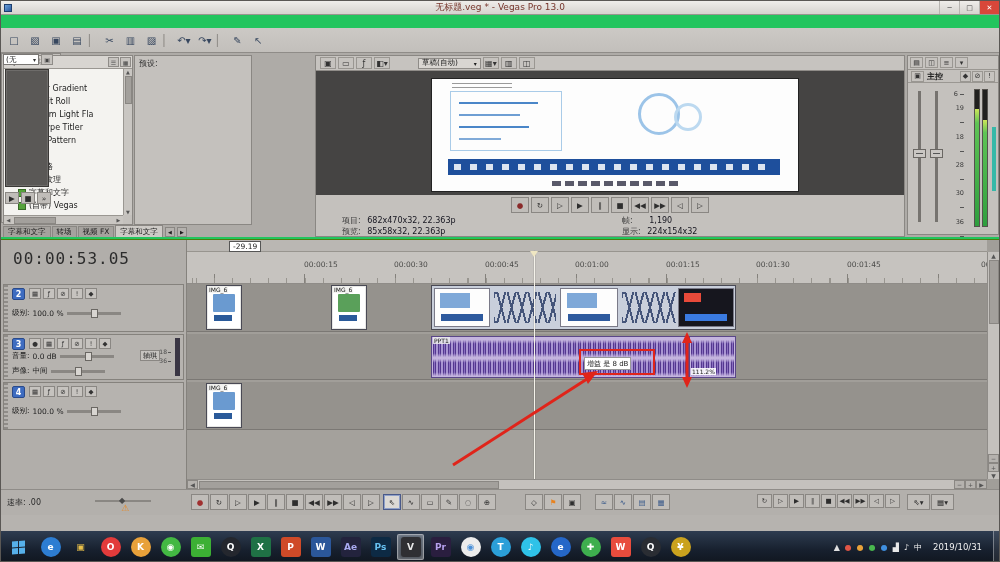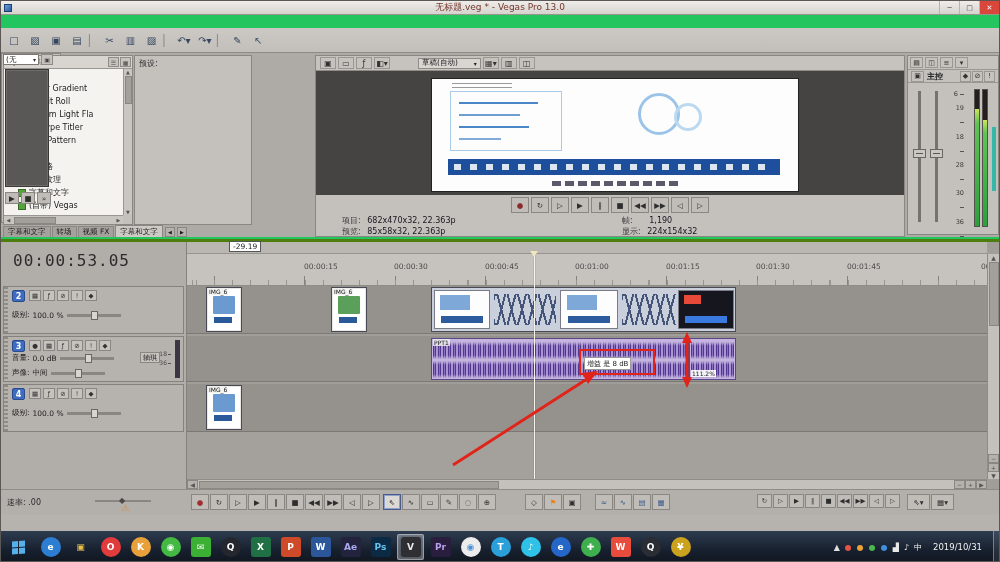--- a/index.html
+++ b/index.html
@@ -90,21 +90,21 @@
 .fader{position:absolute;top:8px;bottom:12px;width:3px;background:#76736f;}
 .fh{position:absolute;left:-5px;top:58px;width:13px;height:9px;background:#cac7c3;border:1px solid #6a6763;}
 .fh::after{content:"";position:absolute;left:2px;top:3px;right:2px;height:1px;background:#555;}
 .mscale{position:absolute;left:42px;top:4px;display:flex;flex-direction:column;}
 .mscale span{font-size:6.5px;color:#3a3a3a;line-height:14.2px;text-align:right;width:14px;}
 .mscale span::after{content:"";display:inline-block;width:4px;height:1px;background:#555;margin-left:2px;vertical-align:middle;}
 .mbar{position:absolute;top:6px;width:6px;height:138px;background:#21201e;border:1px solid #55524e;}
 .mfill{position:absolute;left:0;right:0;bottom:0;background:linear-gradient(180deg,#cde65a 0,#5fc455 12%,#2e9e3e 100%);}
 .teal{position:absolute;right:2px;top:44px;width:4px;height:64px;background:#35b8a8;}
 
-#timeline{position:absolute;left:0;top:238px;width:100%;height:250px;background:#a6a39e;border-top:3px solid #4d7c0f;}
+#timeline{position:absolute;left:0;top:238px;width:100%;height:250px;background:#a6a39e;border-top:1px solid #4d7c0f;}
 #tl-head{position:absolute;left:0;top:0;width:186px;height:100%;background:#b1aeaa;border-right:1px solid #85827d;}
 .timecode{position:absolute;left:12px;top:9px;font-family:"DejaVu Sans Mono","Liberation Mono",monospace;font-size:16px;color:#2c2c2c;letter-spacing:1px;}
 .trk{position:absolute;left:2px;right:2px;background:#b6b3af;border:1px solid #85827d;}
 .trk.t2{top:44px;height:48px;}
 .trk.t3{top:94px;height:46px;}
 .trk.t4{top:142px;height:48px;}
 .grip{position:absolute;left:0;top:0;bottom:0;width:4px;background:repeating-linear-gradient(180deg,#8f8c88 0 2px,#b6b3af 2px 4px);}
 .badge{position:absolute;left:8px;top:3px;width:13px;height:12px;background:#3e6cc0;color:#fff;font-size:8px;font-weight:bold;display:flex;align-items:center;justify-content:center;border:1px solid #2a4a8a;border-radius:2px;}
 .ticons{position:absolute;left:25px;top:3px;display:flex;gap:2px;}
 .tico{width:12px;height:11px;background:#c6c3bf;border:1px solid #8a8783;font-size:6.5px;display:flex;align-items:center;justify-content:center;color:#333;}

